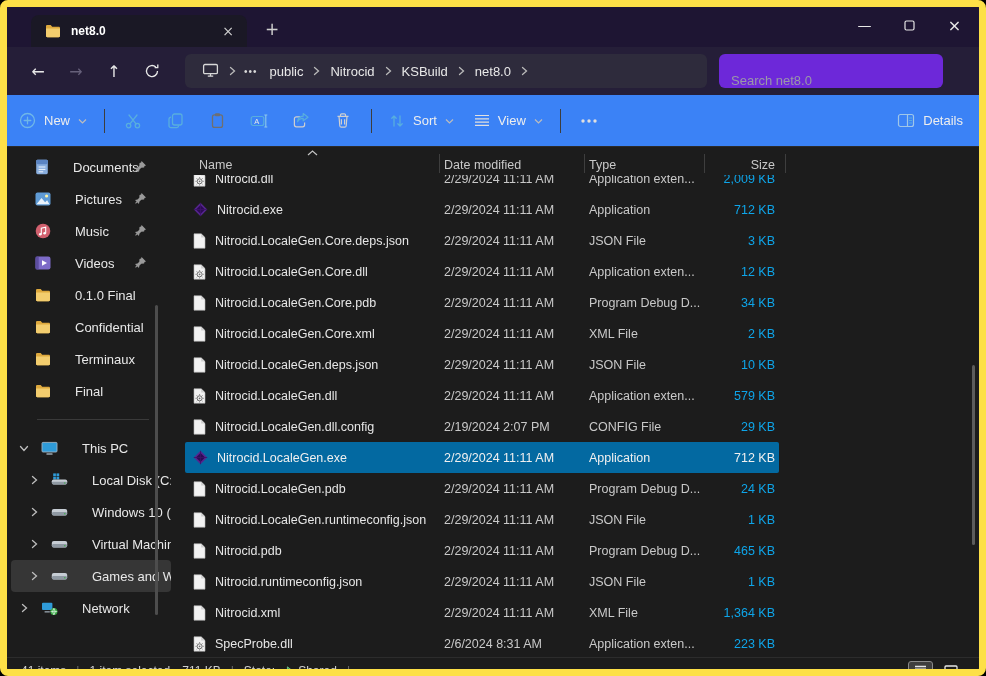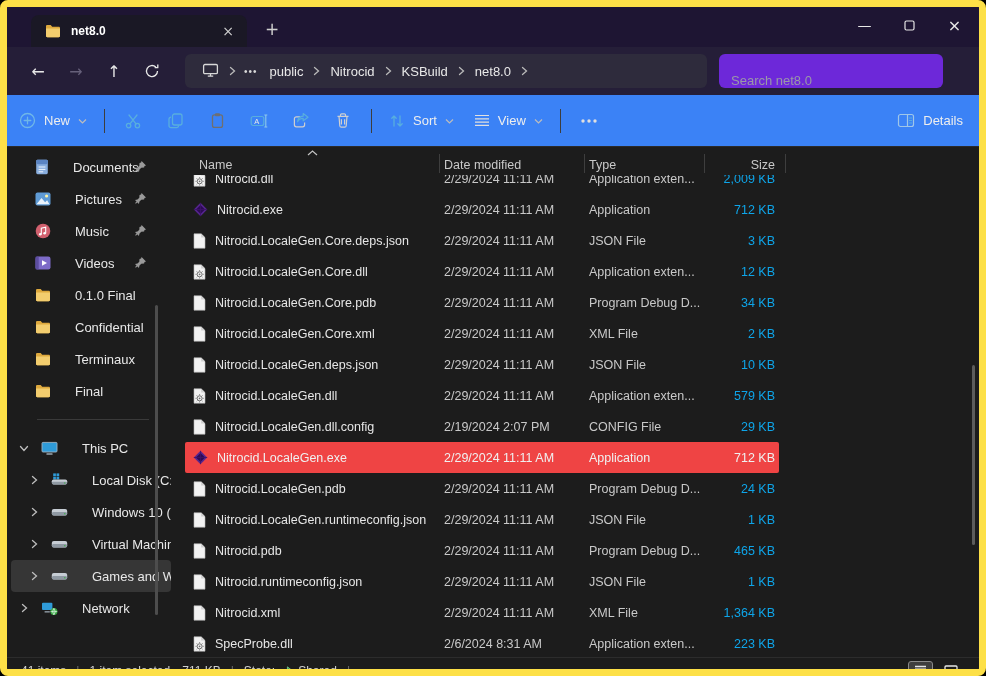--- a/index.html
+++ b/index.html
@@ -65,21 +65,21 @@
   .h-size{width:81px;text-align:right;padding-right:10px}
   .hsep{position:absolute;top:4px;bottom:2px;width:1px;background:#3e3e3e}
   .sortcaret{position:absolute;left:122px;top:0}
   .rows{margin-top:-12px;position:relative;z-index:1;width:594px}
   .row{height:31px;display:flex;align-items:center;font-size:12.5px;border-radius:2px}
   .c-name{width:254px;display:flex;align-items:center;gap:9px;padding-left:8px;color:#e6e6e6;
           white-space:nowrap;overflow:hidden}
   .c-date{width:145px;color:#c9c9c9;padding-left:5px}
   .c-type{width:120px;color:#c9c9c9;padding-left:5px;white-space:nowrap;overflow:hidden}
   .c-size{width:75px;text-align:right;color:#0ea5e9;padding-right:4px}
-  .row.selected{background:#ef4444}
+  .row.selected{background:#0369a1}
   .row.selected .c-name,.row.selected .c-date,.row.selected .c-type,.row.selected .c-size{color:#f0f0f0}
   .vscroll-list{position:absolute;right:4px;top:218px;width:3px;height:180px;background:#5c5c5c;border-radius:2px}
   
   .statusbar{height:26px;border-top:1px solid #2c2c2c;background:#1c1c1c;display:flex;align-items:center;
              padding:0 14px;font-size:12px;color:#d0d0d0}
   .sb-sep{color:#6e6e6e;margin:0 10px}
   .sb-gap{width:12px}
   .sb-state{display:flex;align-items:center;gap:4px}
   .sb-right{margin-left:auto;display:flex;gap:5px;margin-right:2px}
   .vt{width:25px;height:19px;display:flex;align-items:center;justify-content:center;border-radius:3px;

